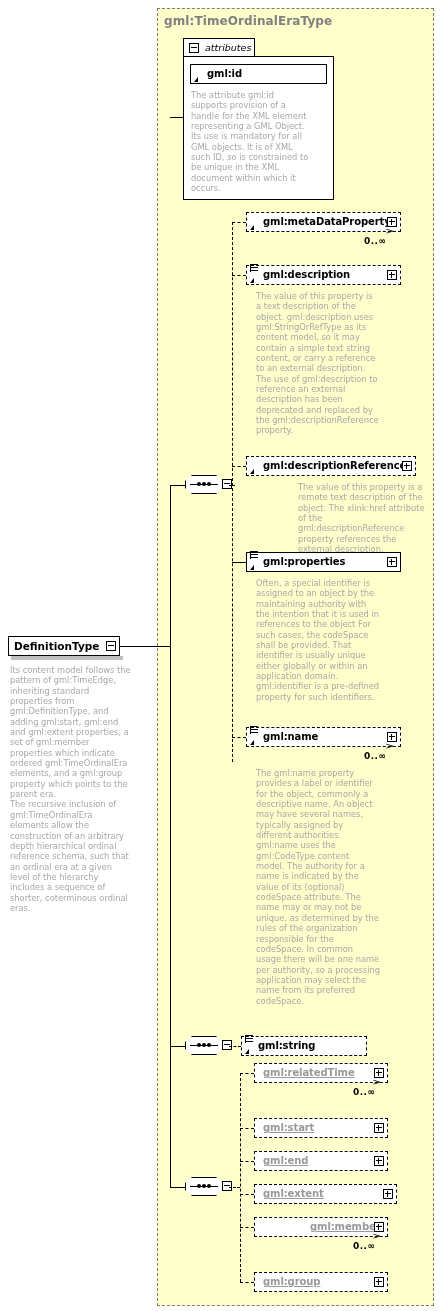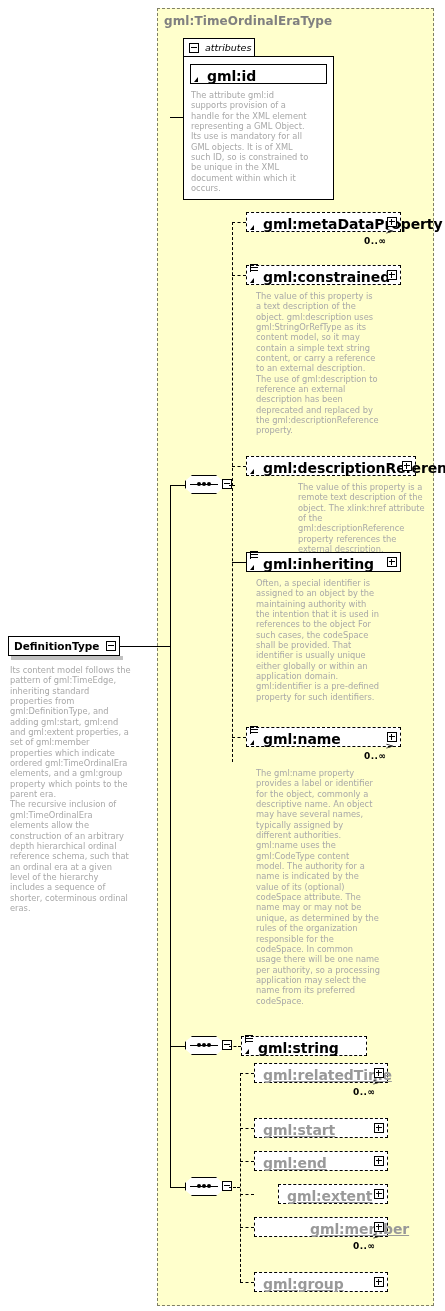--- a/index.html
+++ b/index.html
@@ -54,21 +54,21 @@
   
   .elbox{
     position:absolute;box-sizing:border-box;background:#ffffff;height:20px;
   }
   .elbox.solid{border:1px solid #000;}
   .elbox.dashed{border:1px dashed #000;}
   .elbox .shadow{
     position:absolute;left:3px;top:20px;width:100%;height:4px;background:#c0c0c0;z-index:-1;
   }
   .elbox .label{
-    position:absolute;left:16px;top:3px;font-size:14px;font-weight:bold;
+    position:absolute;left:16px;top:3px;font-size:10px;font-weight:bold;
     white-space:nowrap;letter-spacing:-0.1px;
   }
   .lbl-black{color:#000;}
   .lbl-grey{color:#999999;text-decoration:underline;}
   .elbox .plus-box{right:3px;top:4px;}
 
   
   .doc-glyph{
     position:absolute;left:3px;top:-2px;width:8px;height:9px;
   }
@@ -193,21 +193,21 @@
 
 <div class="hdash" style="left:232px;top:275px;width:14px;"></div>
 <div class="elbox dashed" style="left:246px;top:265px;width:155px;">
   <div class="shadow"></div>
   <div class="doc-glyph">
       <span></span>
       <span></span>
       <span></span>
     </div>
   <div class="ref-arrow"></div>
-  <div class="label lbl-black">gml:constrained</div>
+  <div class="label lbl-black">gml:description</div>
   <div class="plus-box"></div>
 </div>
 <div class="anno" style="left:256px;top:291px;width:124px;">The value of this property is a text description of the object. gml:description uses gml:StringOrRefType as its content model, so it may contain a simple text string content, or carry a reference to an external description. The use of gml:description to reference an external description has been deprecated and replaced by the gml:descriptionReference property.</div>
 
 <div class="hdash" style="left:232px;top:466px;width:14px;"></div>
 <div class="elbox dashed" style="left:246px;top:456px;width:170px;">
   <div class="shadow"></div>
   <div class="ref-arrow"></div>
   <div class="label lbl-black">gml:descriptionReference</div>
   <div class="plus-box"></div>
@@ -216,21 +216,21 @@
 
 <div class="hline" style="left:232px;top:562px;width:14px;"></div>
 <div class="elbox solid" style="left:246px;top:552px;width:155px;">
   <div class="shadow"></div>
   <div class="doc-glyph">
       <span></span>
       <span></span>
       <span></span>
     </div>
   <div class="ref-arrow"></div>
-  <div class="label lbl-black">gml:inheriting</div>
+  <div class="label lbl-black">gml:properties</div>
   <div class="plus-box"></div>
 </div>
 <div class="anno" style="left:256px;top:578px;width:124px;">Often, a special identifier is assigned to an object by the maintaining authority with the intention that it is used in references to the object For such cases, the codeSpace shall be provided. That identifier is usually unique either globally or within an application domain. gml:identifier is a pre-defined property for such identifiers.</div>
 
 <div class="hdash" style="left:232px;top:737px;width:14px;"></div>
 <div class="elbox dashed" style="left:246px;top:727px;width:155px;">
   <div class="shadow"></div>
   <div class="doc-glyph">
       <span></span>
       <span></span>
@@ -294,21 +294,21 @@
 </div>
 
 <div class="hdash" style="left:240px;top:1161px;width:14px;"></div>
 <div class="elbox dashed" style="left:254px;top:1151px;width:134px;">
   <div class="shadow"></div>
   <div class="label lbl-grey" style="left:8px;">gml:end</div>
   <div class="plus-box"></div>
 </div>
 
 <div class="hdash" style="left:240px;top:1194px;width:14px;"></div>
-<div class="elbox dashed" style="left:254px;top:1184px;width:110px;margin-left:24px;">
+<div class="elbox dashed" style="left:254px;top:1184px;width:143px;">
   <div class="shadow"></div>
   <div class="label lbl-grey" style="left:8px;">gml:extent</div>
   <div class="plus-box"></div>
 </div>
 
 <div class="hdash" style="left:240px;top:1227px;width:14px;"></div>
 <div class="elbox dashed" style="left:254px;top:1217px;width:134px;">
   <div class="shadow"></div>
   <div class="rep-arrow">&gt;</div>
   <div class="label lbl-grey" style="left:8px;margin-left:47px;">gml:member</div>

